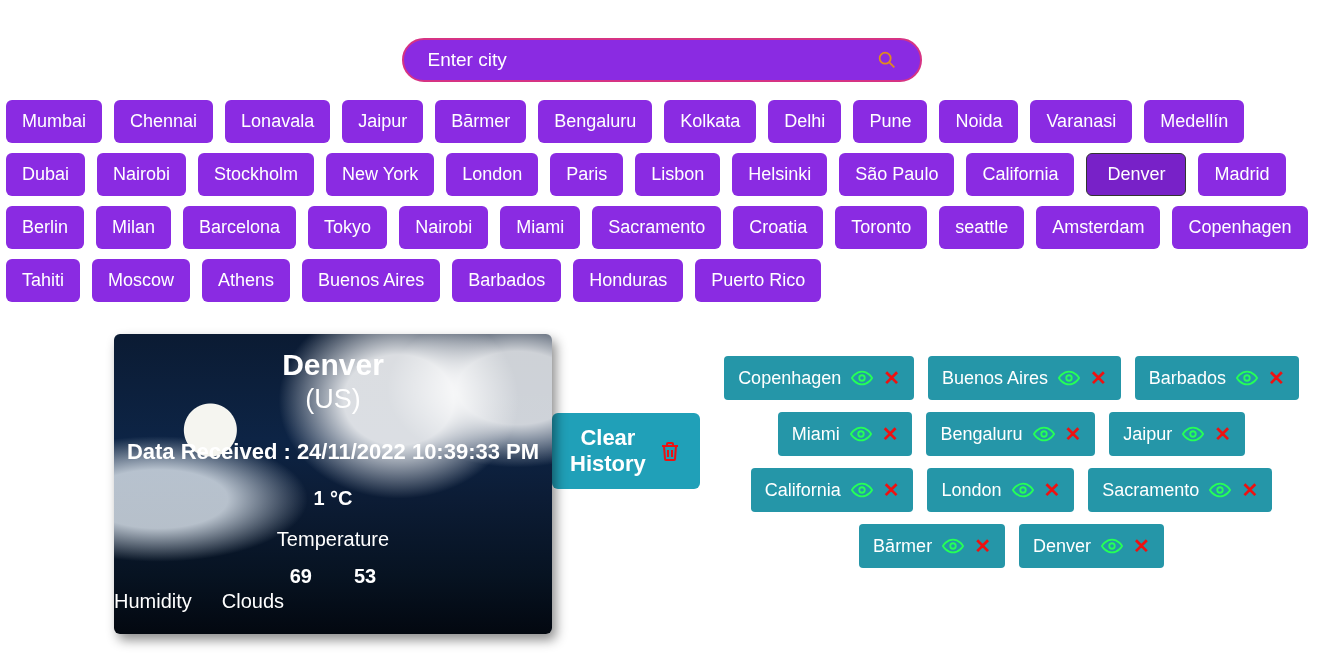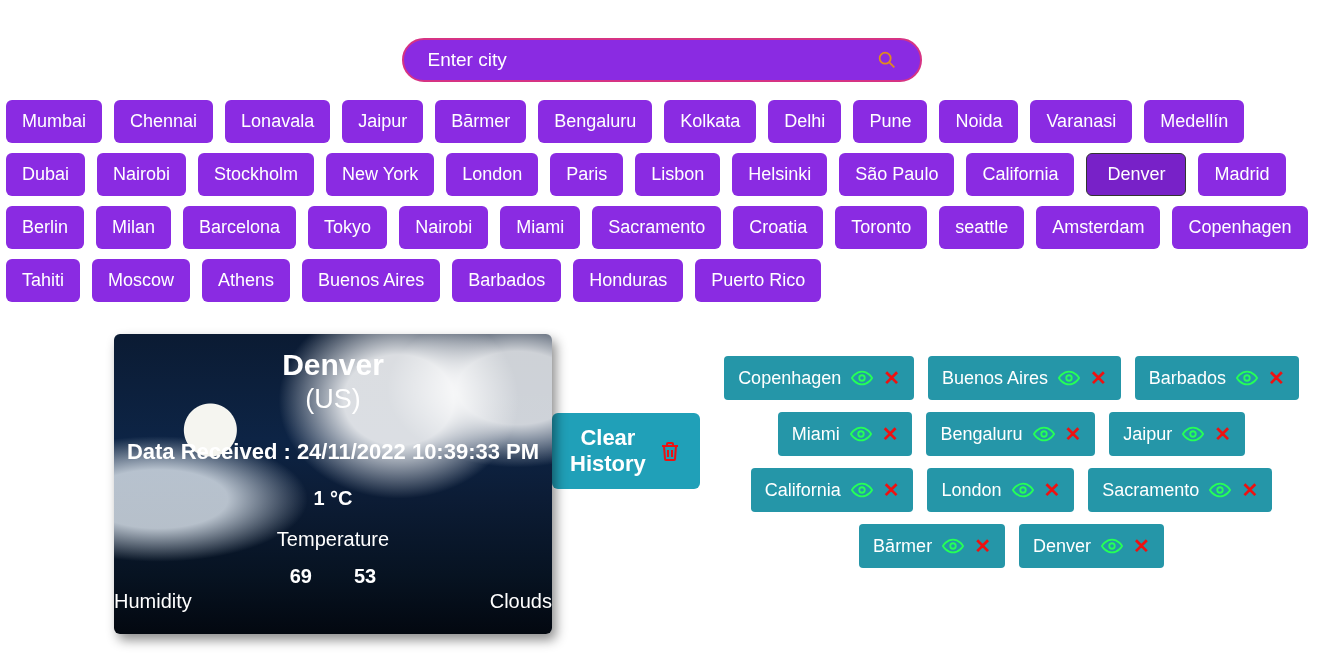--- a/index.html
+++ b/index.html
@@ -80,21 +80,21 @@
       radial-gradient(ellipse at 10% 55%, rgba(240,248,255,0.75) 0 70px, rgba(255,255,255,0) 150px),
       linear-gradient(180deg, #0b1b33 0%, #0d2445 35%, #0c1c35 55%, #071322 80%, #030810 100%);
     font-family: "Segoe UI", Arial, sans-serif;
   }
   .city-name { font-size: 30px; font-weight: 600; margin-top: 14px; }
   .country   { font-size: 27px; font-weight: 400; margin-top: 2px; }
   .received  { font-size: 22px; font-weight: 600; margin-top: 24px; }
   .temp-val  { font-size: 20px; font-weight: 700; margin-top: 22px; }
   .temp-lbl  { font-size: 20px; margin-top: 18px; }
   .hc-row    { display:flex; justify-content:center; gap:42px; font-size:20px; font-weight:600; margin-top:14px;text-align:center;}
-  .hc-lbl    { display:flex; justify-content:space-between; gap:0; font-size:20px; margin-top:2px;}
+  .hc-lbl    { display:flex; justify-content:flex-start; gap:30px; font-size:20px; margin-top:2px;}
 
   .right-col {
     flex: 1;
     display: flex;
     flex-direction: row;
     align-items: center;
     padding-top: 22px;
   }
   .clear-btn {
     background: #20a0b8;

